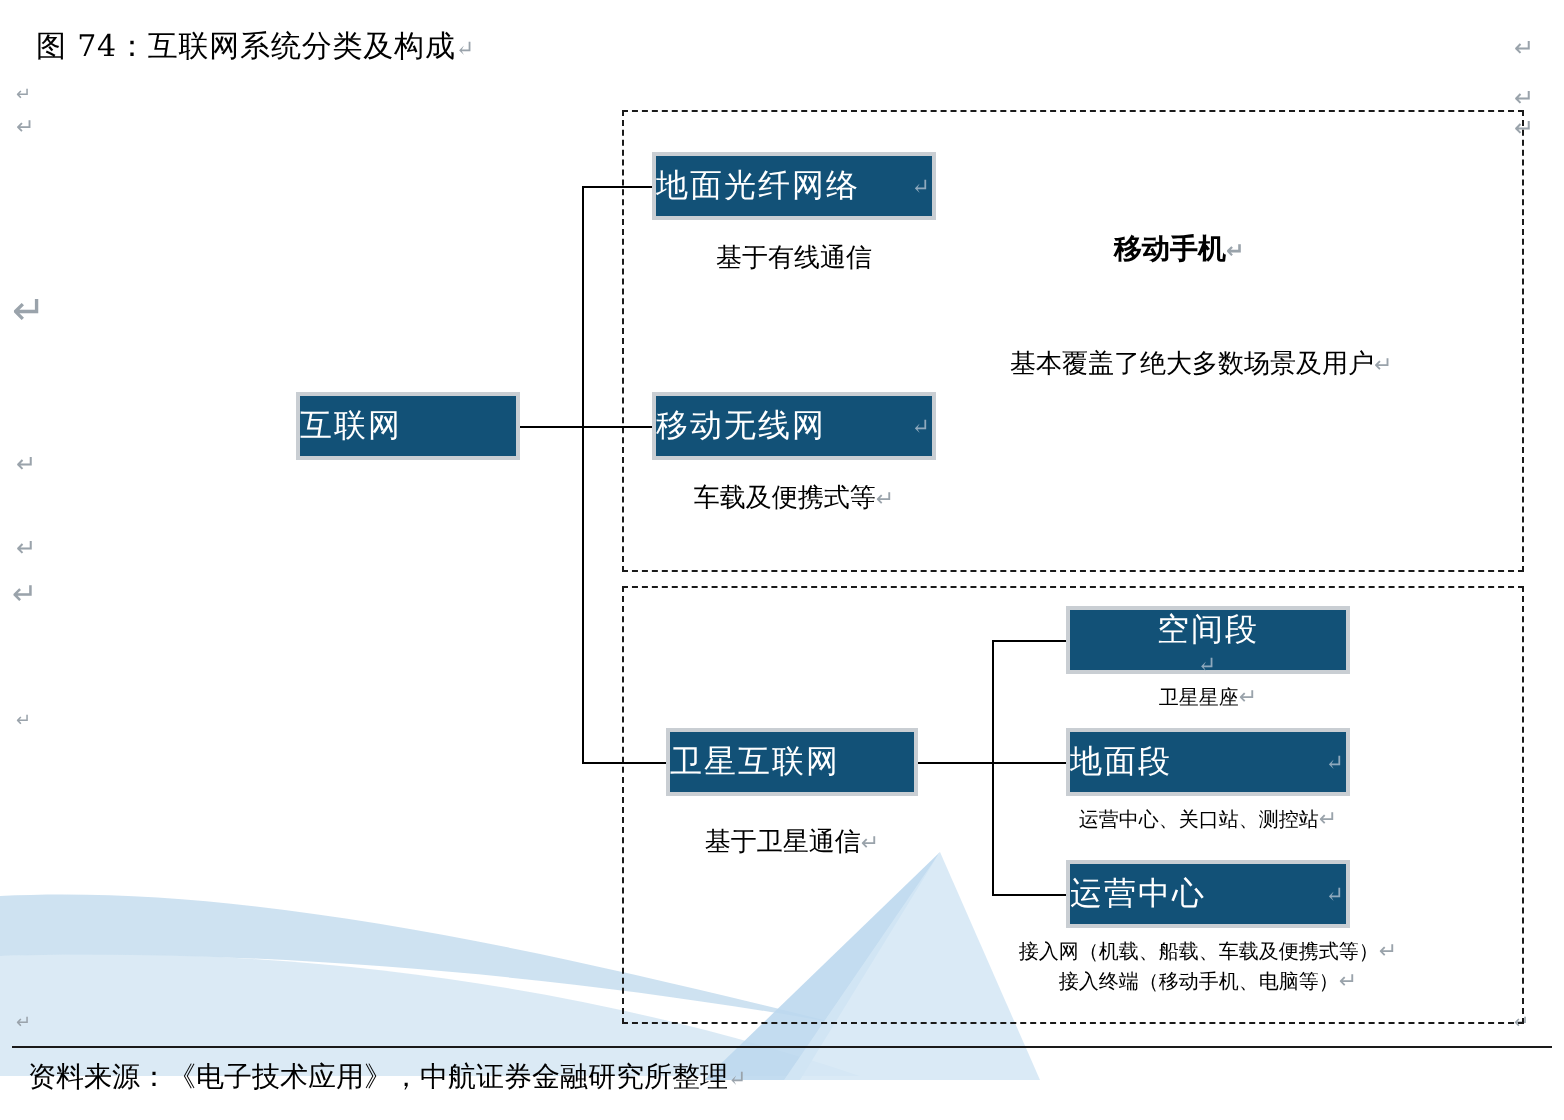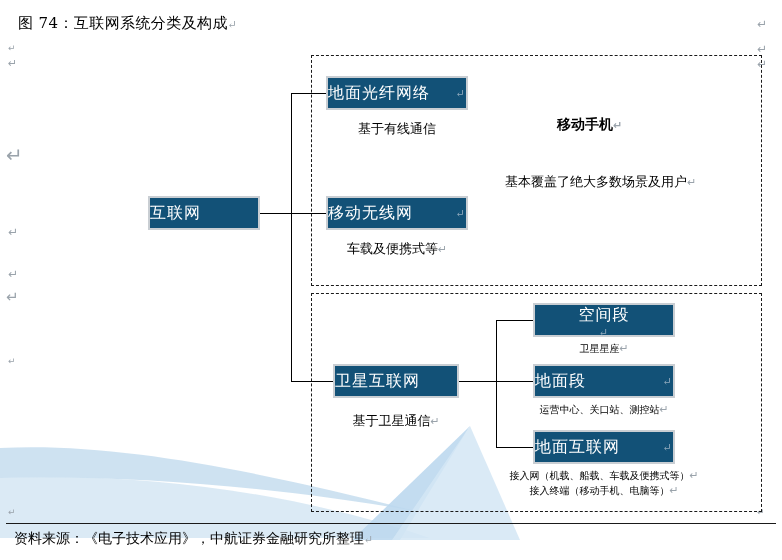--- a/index.html
+++ b/index.html
@@ -138,21 +138,21 @@
   </div>
   <div class="cap cap-sm" style="left:533px;top:342px;width:142px;"><span>卫星星座</span><span class="pilcrow">↵</span></div>
 
   <div class="nbox" style="left:533px;top:364px;width:142px;height:34px;">
     <span>地面段</span>
       <span class="pilcrow">↵</span>
   </div>
   <div class="cap cap-sm" style="left:513px;top:403px;width:182px;"><span>运营中心、关口站、测控站</span><span class="pilcrow">↵</span></div>
 
   <div class="nbox" style="left:533px;top:430px;width:142px;height:34px;">
-    <span>地面互联网</span>
+    <span>运营中心</span>
       <span class="pilcrow">↵</span>
   </div>
   <div class="cap cap-sm" style="left:489px;top:469px;width:230px;"><span>接入网（机载、船载、车载及便携式等）</span><span class="pilcrow">↵</span></div>
   <div class="cap cap-sm" style="left:489px;top:484px;width:230px;"><span>接入终端（移动手机、电脑等）</span><span class="pilcrow">↵</span></div>
 
   <div class="foot-rule"></div>
   <div class="foot-text"><span>资料来源：《电子技术应用》，中航证券金融研究所整理</span><span class="pilcrow">↵</span></div>
 
 </div>
 

